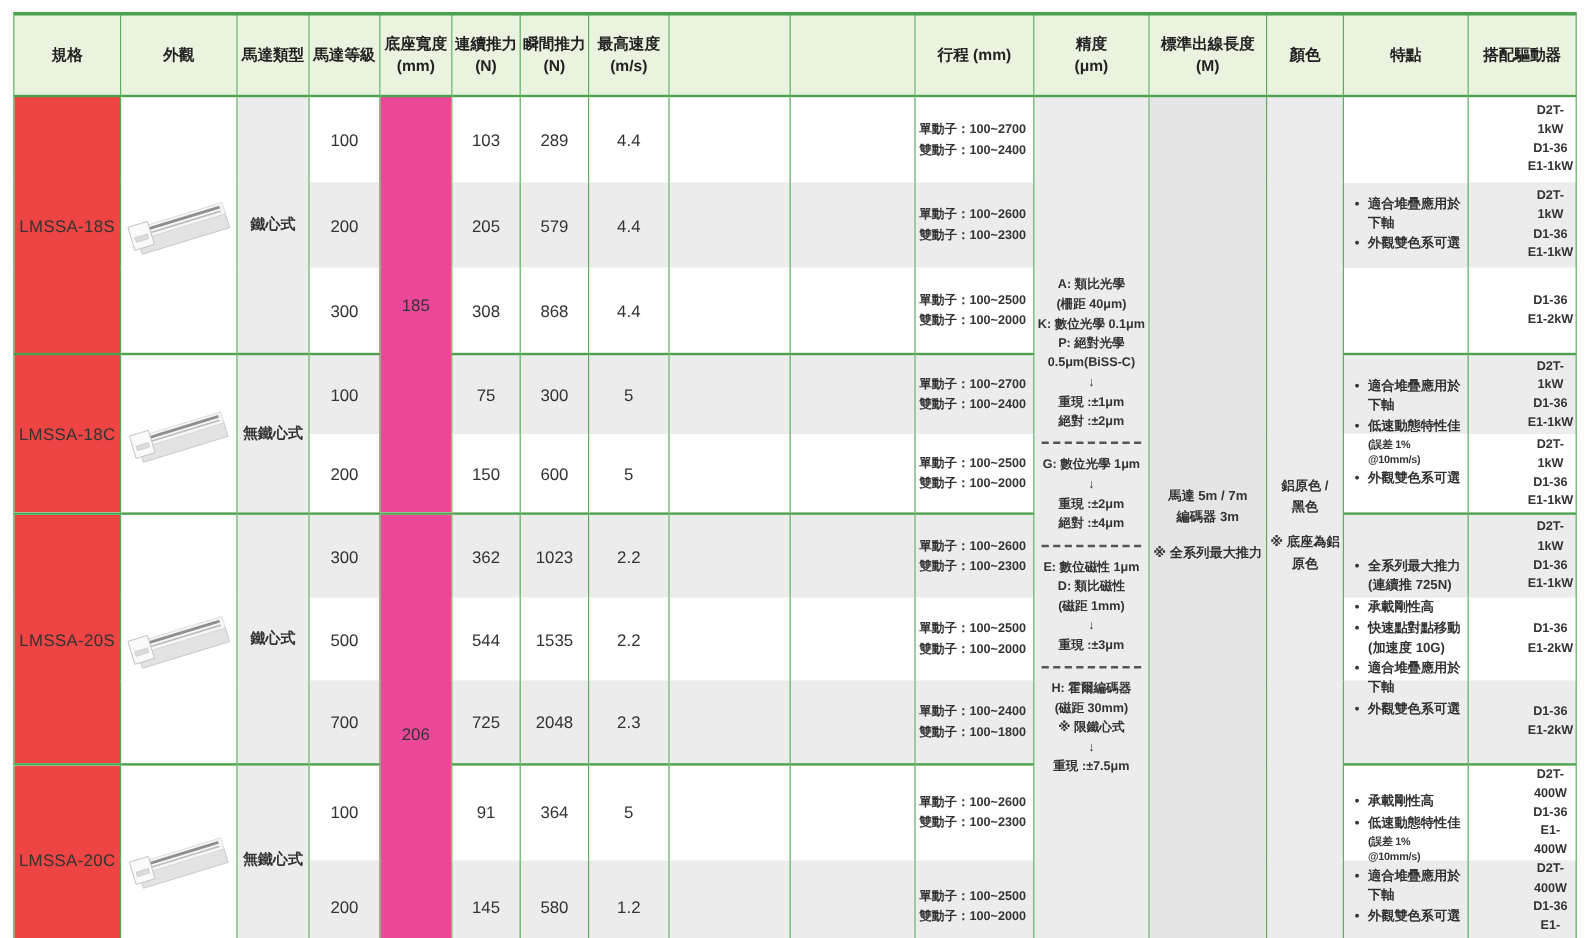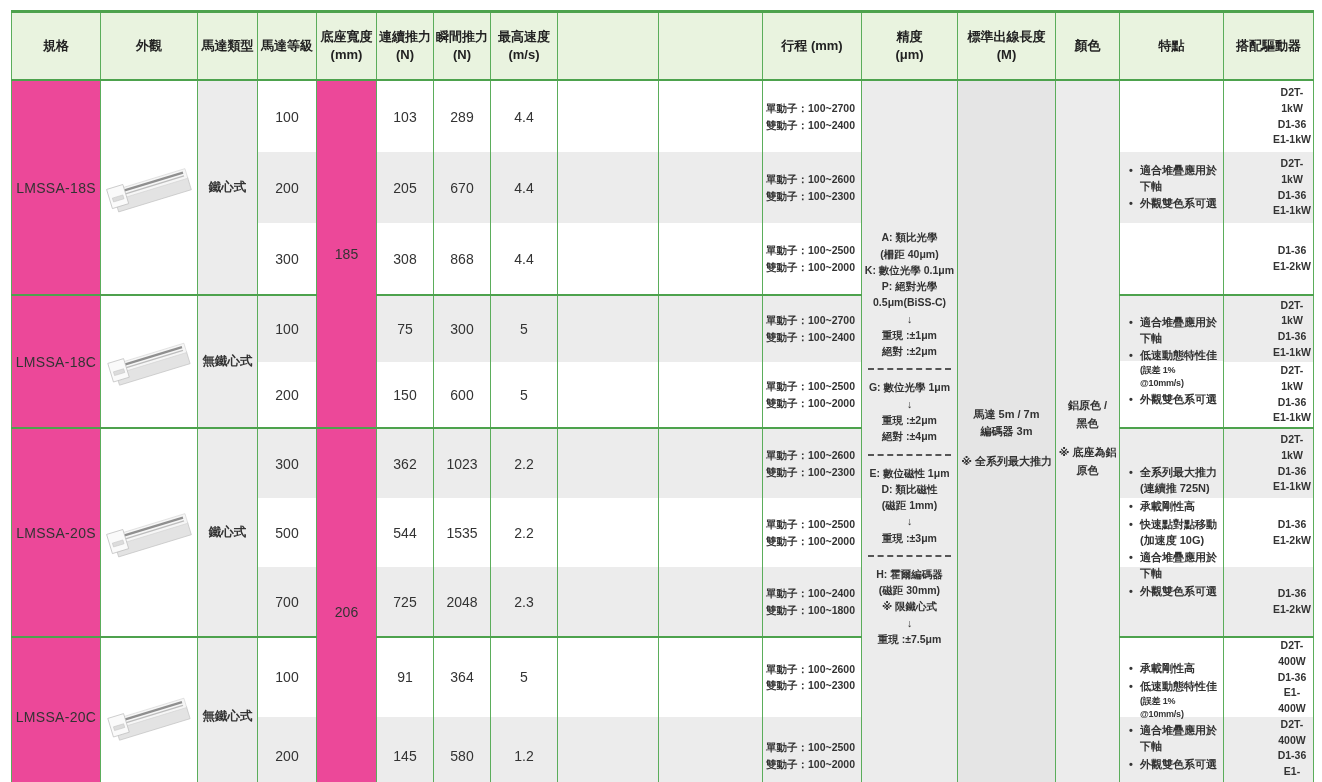--- a/index.html
+++ b/index.html
@@ -11,21 +11,21 @@
   }
   th,td{border-left:1px solid #5bad5b;border-right:1px solid #5bad5b;vertical-align:middle;padding:0;overflow:hidden;}
   thead th{
     height:66px;background:#e9f3df;font-size:13px;font-weight:bold;color:#222;
     text-align:center;line-height:1.35;border-bottom:2px solid #4da24d;
   }
   tr.gs td{border-top:2px solid #4da24d;}
   td{font-size:14px;text-align:center;}
   td.g{background:#ececec;}
   td.w{background:#ffffff;}
-  td.model{background:#ec4899;font-size:14px;letter-spacing:.3px;}
+  td.model{background:#ef4444;font-size:14px;letter-spacing:.3px;}
   td.appearance{background:#ffffff;}
   td.mtype{background:#ececec;font-size:12.5px;font-weight:bold;}
   td.bwidth{background:#ec4899;font-size:14px;}
   td.stroke{font-size:10.5px;font-weight:bold;text-align:left;padding-left:3px;line-height:1.6;}
   td.acc{background:#ececec;font-size:10.5px;font-weight:bold;line-height:1.55;}
   td.cable{background:#e5e5e5;font-size:11px;font-weight:bold;line-height:1.6;}
   td.colr{background:#ececec;font-size:11px;font-weight:bold;line-height:1.6;}
   td.driver{font-size:10.5px;font-weight:bold;line-height:1.5;padding-left:47px;}
   td.feats{font-size:11px;font-weight:bold;text-align:left;padding:6px 4px 6px 8px;line-height:1.45;}
   td.feats.fg0{background:linear-gradient(180deg,#fff 0 33.4%,#ececec 33.4% 66.7%,#fff 66.7% 100%);}
@@ -128,21 +128,21 @@
       </td>
       <td class="feats fg0" rowspan="3">
         <div class="feat"><span>適合堆疊應用於下軸</span></div>
         <div class="feat"><span>外觀雙色系可選</span></div>
       </td>
       <td class="driver w">D2T-1kW<br>D1-36<br>E1-1kW</td>
     </tr>
     <tr class="r71">
       <td class="g">200</td>
       <td class="g">205</td>
-      <td class="g">670</td>
+      <td class="g">579</td>
       <td class="g">4.4</td>
       <td class="g"></td>
       <td class="g"></td>
       <td class="stroke g">單動子：100~2600<br>雙動子：100~2300</td>
       <td class="driver g">D2T-1kW<br>D1-36<br>E1-1kW</td>
     </tr>
     <tr class="r71">
       <td class="w">300</td>
       <td class="w">308</td>
       <td class="w">868</td>

